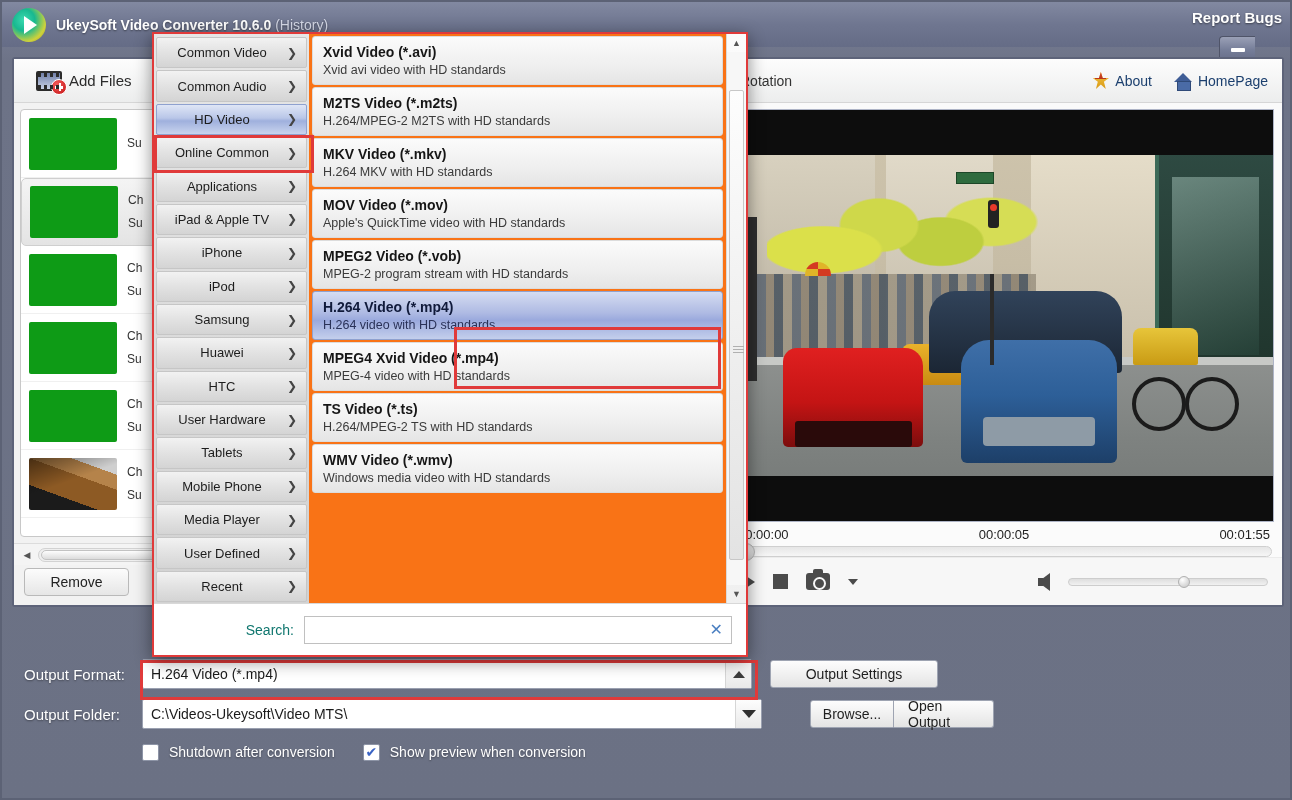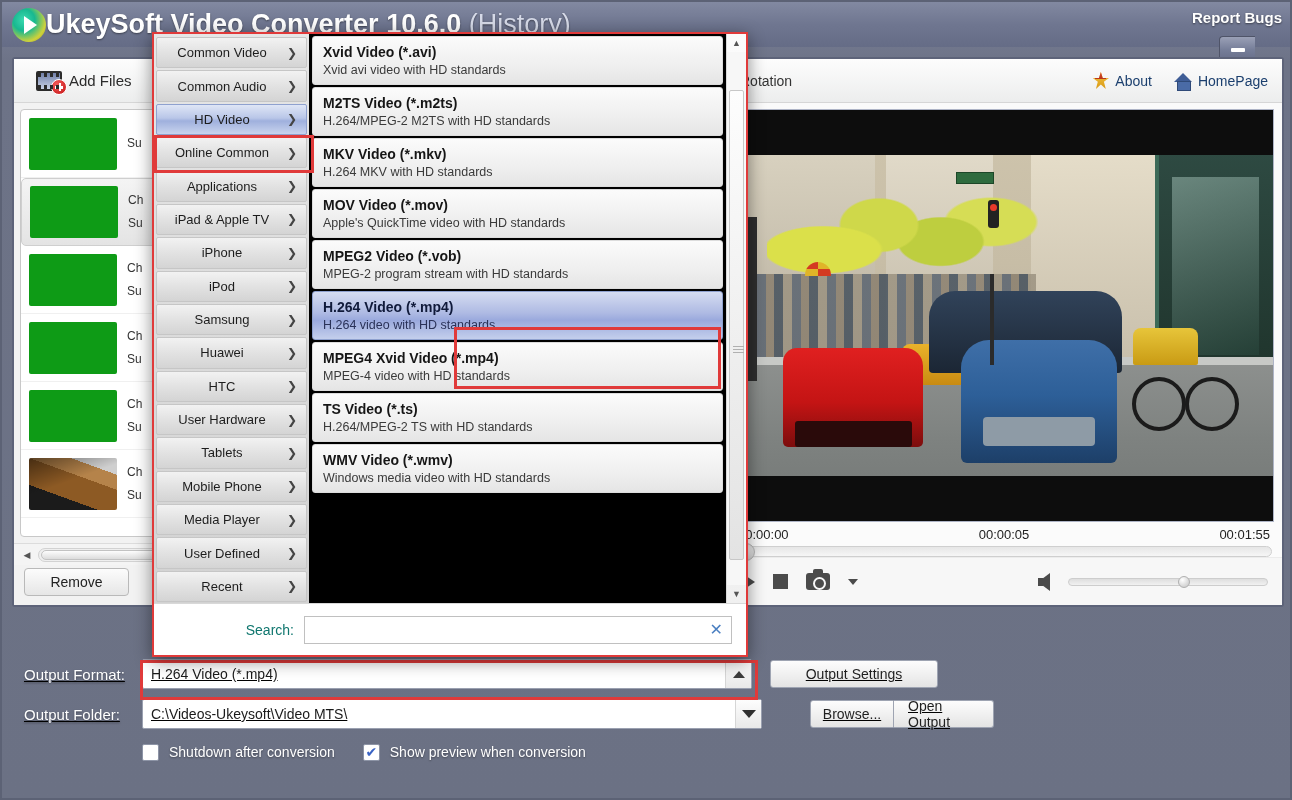--- a/index.html
+++ b/index.html
@@ -30,21 +30,21 @@
     background: radial-gradient(circle at 35% 35%, #3ad9b0 0%, #18b890 35%, #cfd23a 70%, #8a8f2e 100%);
     position: relative; flex: 0 0 auto;
   }
   #logo::after {
     content: ""; position: absolute; left: 12px; top: 8px;
     border-left: 13px solid #fff;
     border-top: 9px solid transparent;
     border-bottom: 9px solid transparent;
   }
   #apptitle {
-    color: #ffffff; font-size: 27px; font-weight: bold;
+    margin-left: 10px; color: #ffffff; font-size: 14px; font-weight: bold;
     text-shadow: 0 1px 2px rgba(0,0,0,.45);
     white-space: nowrap;
   }
   #apptitle .ver { font-weight: bold; }
   #apptitle .hist { color: #d6dae8; font-weight: normal; }
   #titleright {
     position: absolute; right: 8px; top: 7px;
     display: flex; align-items: center; gap: 10px; flex-direction: column;
   }
   #reportbugs {
@@ -301,21 +301,21 @@
   .spk-ico::after{content:"";position:absolute;left:0;top:-4px;width:5px;height:8px;background:#4b4b4b;}
   #voltrack {
     width: 200px; height: 8px; border-radius: 4px;
     background: linear-gradient(180deg,#dedede,#f1f1f1); border:1px solid #cdcdcd; position: relative;
   }
   #volthumb { position:absolute; left: 55%; top:-3px; width:12px;height:12px;border-radius:50%;
     background: radial-gradient(circle at 35% 30%, #fff, #c2c2c2); border:1px solid #b0b0b0; }
 
   
   #bottom { position:absolute; left:0; top:652px; width:100%; height:148px; }
-  .brow { display:flex; align-items:center; height: 40px; padding-left: 22px; text-decoration: underline; }
+  .brow { display:flex; align-items:center; height: 40px; padding-left: 22px; }
   .blabel { width: 118px; color:#fff; font-size:15px; text-shadow:0 1px 2px rgba(0,0,0,.4); }
   .combo {
     height: 30px; background:#fff; border:1px solid #9aa0b0; border-radius:2px;
     display:flex; align-items:center; position: relative;
   }
   .combo .cval { flex:1; padding-left: 8px; font-size:14px; color:#1a1a1a; white-space:nowrap; overflow:hidden; }
   .combo .carrow {
     width: 26px; height: 100%; border-left:1px solid #d6d6d6;
     background: linear-gradient(180deg,#fdfdfd,#e9e9e9);
     display:flex; align-items:center; justify-content:center; cursor:pointer;
@@ -368,21 +368,21 @@
   .cat .cname { flex:1; text-align:center; }
   .cat .carr { font-size: 12px; color:#444; }
   .cat.active {
     background: linear-gradient(180deg,#dfe6f6 0%, #b9c6e8 45%, #9fb0dd 55%, #c9d4ee 100%);
     border-color: #8fa1cf;
   }
   #cathl {
     position:absolute; left: 152px; top: 133px; width: 160px; height: 38px;
     border: 3px solid #e03a3a; pointer-events:none; z-index: 70;
   }
-  #fmtcol { flex: 1; background: #000000; overflow: hidden; position: relative; }
+  #fmtcol { flex: 1; background: #f97316; overflow: hidden; position: relative; }
   .fmt {
     margin: 2px 3px; padding: 7px 10px; border-radius: 3px;
     background: linear-gradient(180deg,#fbfbfb 0%, #efefef 60%, #e5e5e5 100%);
     border: 1px solid #dcdcdc; cursor: pointer;
   }
   .fmt .ftitle { font-size: 14px; font-weight: bold; color: #161616; }
   .fmt .fdesc { font-size: 12.5px; color: #3a3a3a; margin-top: 3px; }
   .fmt.sel {
     background: linear-gradient(180deg,#d5dcf1 0%, #aebae3 45%, #9aa9dd 60%, #c4cfec 100%);
     border-color: #8fa1cf;

